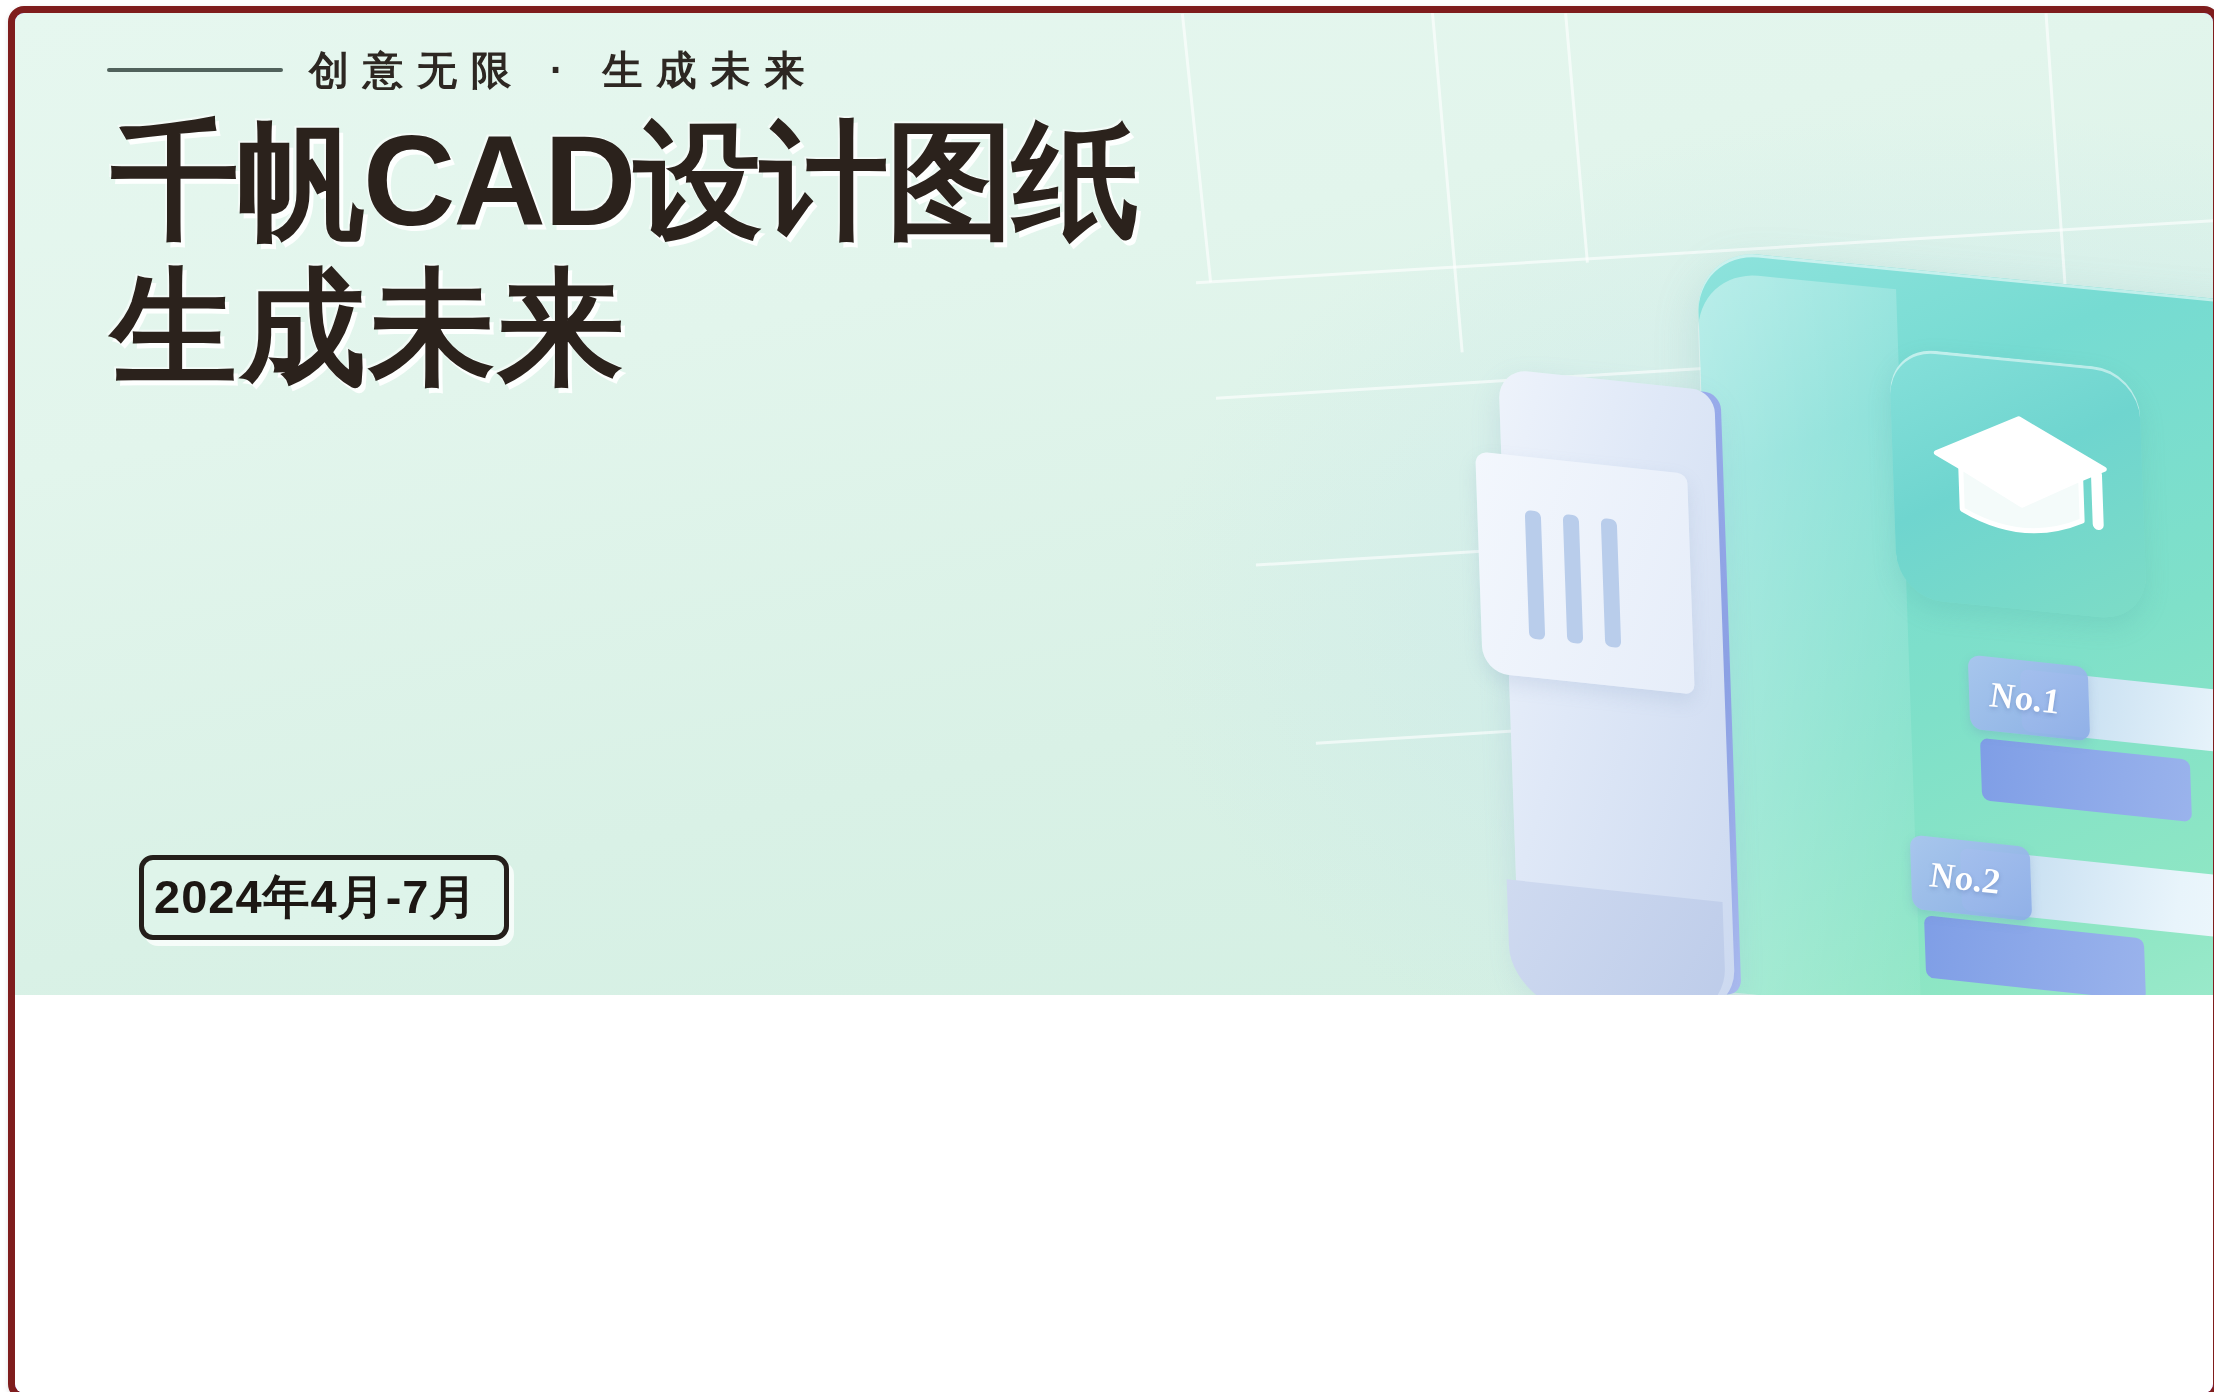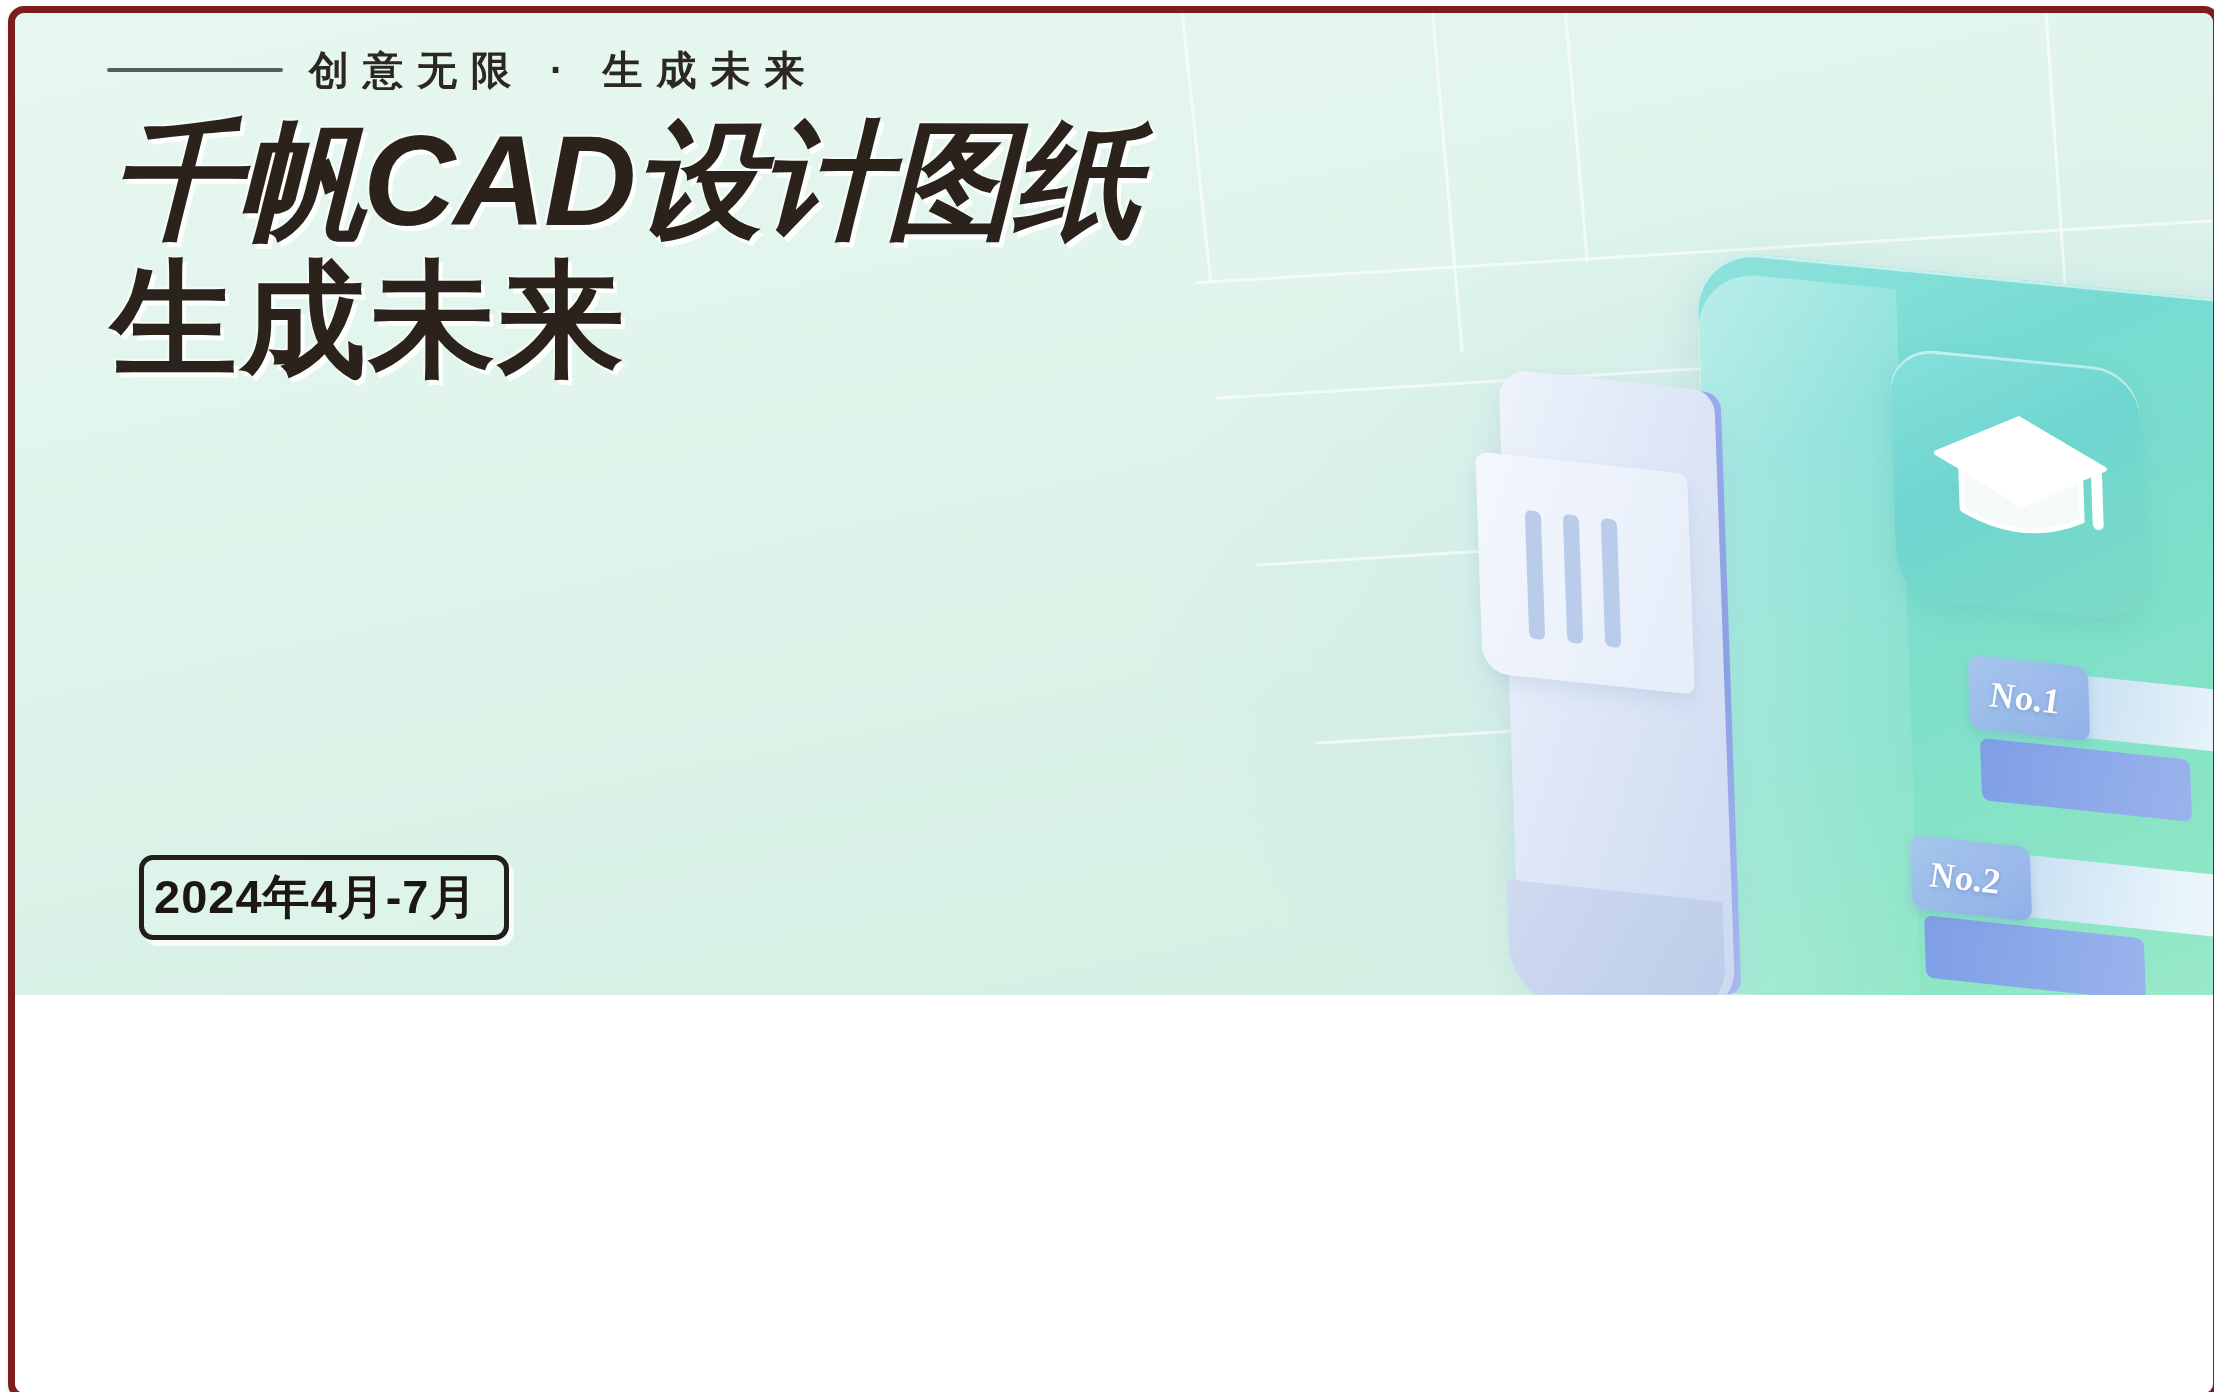--- a/index.html
+++ b/index.html
@@ -93,22 +93,21 @@
     white-space: nowrap;
     line-height: 1.0;
   }
   .hl-line.l1 {
     font-size: 128px;
     color: #2b221c;
     letter-spacing: -2px;
     text-shadow:
       4px 5px 0 rgba(255,255,255,0.92),
       -2px -2px 0 rgba(255,255,255,0.55);
-    margin-bottom: 12px;
-    font-style: italic;
+    margin-bottom: 20px;
   }
   .hl-line.l2 {
     font-size: 126px;
     color: #2b221c;
     letter-spacing: 3px;
     text-shadow:
       4px 5px 0 rgba(255,255,255,0.92),
       -2px -2px 0 rgba(255,255,255,0.55);
     margin-bottom: 14px;
   }

